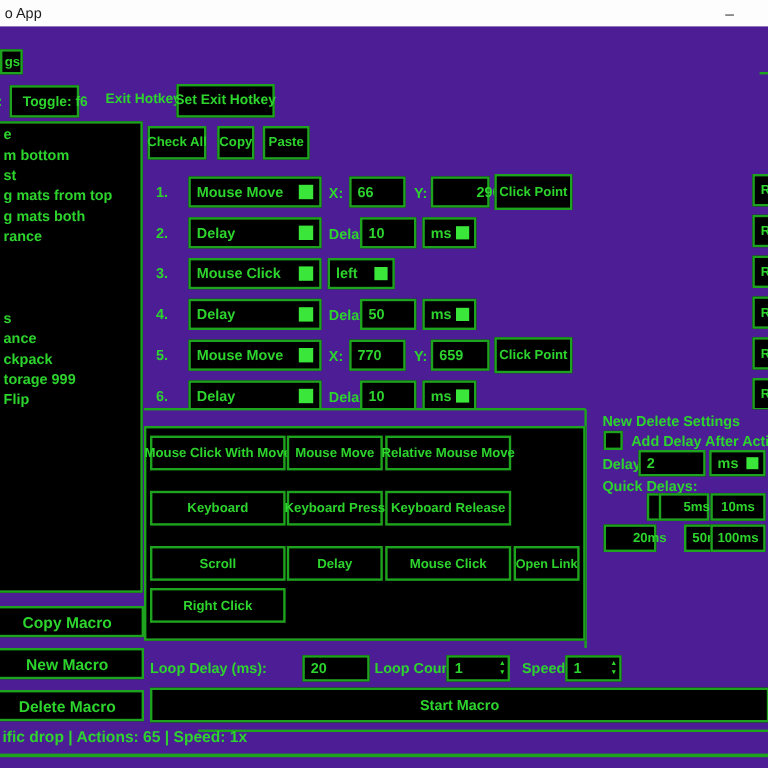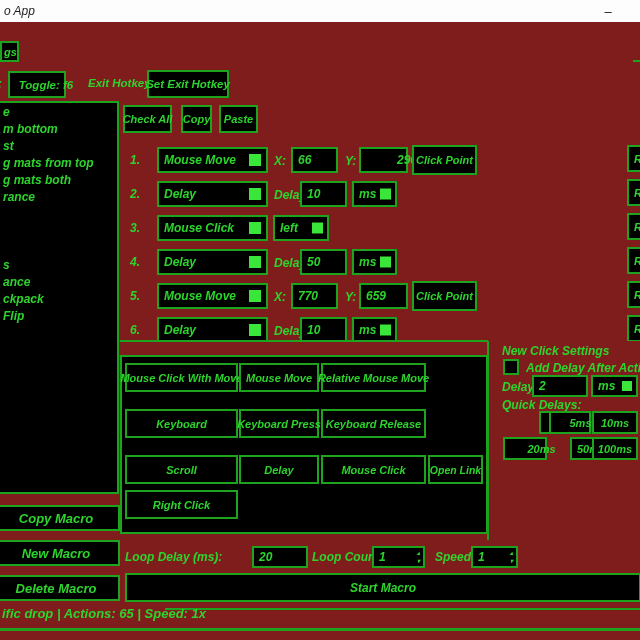--- a/index.html
+++ b/index.html
@@ -3,21 +3,21 @@
 <meta charset="utf-8">
 <style>
   :root{
     --gb:#1ea31e;   
     --gt:#2dd42d;   
     --gbr:#39e639;  
   }
   html,body{margin:0;padding:0;}
   body{width:640px;height:640px;background:#000;overflow:hidden;
        font-family:"Liberation Sans",sans-serif;}
-  #app{position:relative;width:640px;height:640px;background:#7f1d1d;overflow:hidden;font-style:italic;}
+  #app{position:relative;width:640px;height:640px;background:#4c1d95;overflow:hidden;}
   .lbl{position:absolute;color:var(--gt);font-size:12px;font-weight:600;white-space:nowrap;}
   .btn{position:absolute;box-sizing:border-box;background:#000;border:2px solid var(--gb);
        color:var(--gt);font-size:11px;font-weight:600;display:flex;align-items:center;
        justify-content:center;white-space:nowrap;cursor:default;}
   .input{position:absolute;box-sizing:border-box;background:#000;border:2px solid var(--gb);
        color:var(--gt);font-size:12px;font-weight:600;display:flex;align-items:center;
        padding-left:5px;white-space:nowrap;}
   .combo{position:absolute;box-sizing:border-box;background:#000;border:2px solid var(--gb);
        color:var(--gt);font-size:12px;font-weight:600;display:flex;align-items:center;
        padding-left:5px;white-space:nowrap;}
@@ -65,20 +65,21 @@
     <div class="listitem">st</div>
     <div class="listitem">g mats from top</div>
     <div class="listitem">g mats both</div>
     <div class="listitem">rance</div>
     <div class="listitem"></div>
     <div class="listitem"></div>
     <div class="listitem"></div>
     <div class="listitem">s</div>
     <div class="listitem">ance</div>
     <div class="listitem">ckpack</div>
+    <div class="listitem">torage 999</div>
     <div class="listitem">Flip</div>
   </div>
 
   <div class="btn" style="left:-8px;top:505px;width:128px;height:26px;font-size:13px;">Copy Macro</div>
   <div class="btn" style="left:-8px;top:540px;width:128px;height:26px;font-size:13px;">New Macro</div>
   <div class="btn" style="left:-8px;top:575px;width:128px;height:26px;font-size:13px;">Delete Macro</div>
 
   <div class="btn" style="left:123px;top:105px;width:49px;height:28px;">Check All</div>
   <div class="btn" style="left:181px;top:105px;width:31px;height:28px;">Copy</div>
   <div class="btn" style="left:219px;top:105px;width:39px;height:28px;">Paste</div>
@@ -169,21 +170,21 @@
   <div class="btn" style="left:321px;top:363px;width:105px;height:29px;">Relative Mouse Move</div>
   <div class="btn" style="left:125px;top:409px;width:113px;height:29px;">Keyboard</div>
   <div class="btn" style="left:239px;top:409px;width:80px;height:29px;">Keyboard Press</div>
   <div class="btn" style="left:321px;top:409px;width:105px;height:29px;">Keyboard Release</div>
   <div class="btn" style="left:125px;top:455px;width:113px;height:29px;">Scroll</div>
   <div class="btn" style="left:239px;top:455px;width:80px;height:29px;">Delay</div>
   <div class="btn" style="left:321px;top:455px;width:105px;height:29px;">Mouse Click</div>
   <div class="btn" style="left:428px;top:455px;width:55px;height:29px;font-size:10.5px;">Open Link</div>
   <div class="btn" style="left:125px;top:490px;width:113px;height:29px;">Right Click</div>
 
-  <span class="lbl" style="left:502px;top:344px;">New Click Settings</span>
+  <span class="lbl" style="left:502px;top:344px;">New Delete Settings</span>
   <div class="checkbox" style="left:503px;top:359px;width:16px;height:16px;"></div>
   <span class="lbl" style="left:526px;top:361px;">Add Delay After Action</span>
   <span class="lbl" style="left:502px;top:380px;">Delay:</span>
   <div class="input" style="left:532px;top:375px;width:56px;height:22px;">2</div>
   <div class="combo" style="left:591px;top:375px;width:47px;height:22px;">
     <span>ms</span>
     <span class="sq" style="width:10px;height:10px;"></span>
   </div>
   <span class="lbl" style="left:502px;top:398px;">Quick Delays:</span>
   <div class="btn" style="left:503px;top:411px;width:44px;height:23px;margin-left:36px;">2ms</div>

